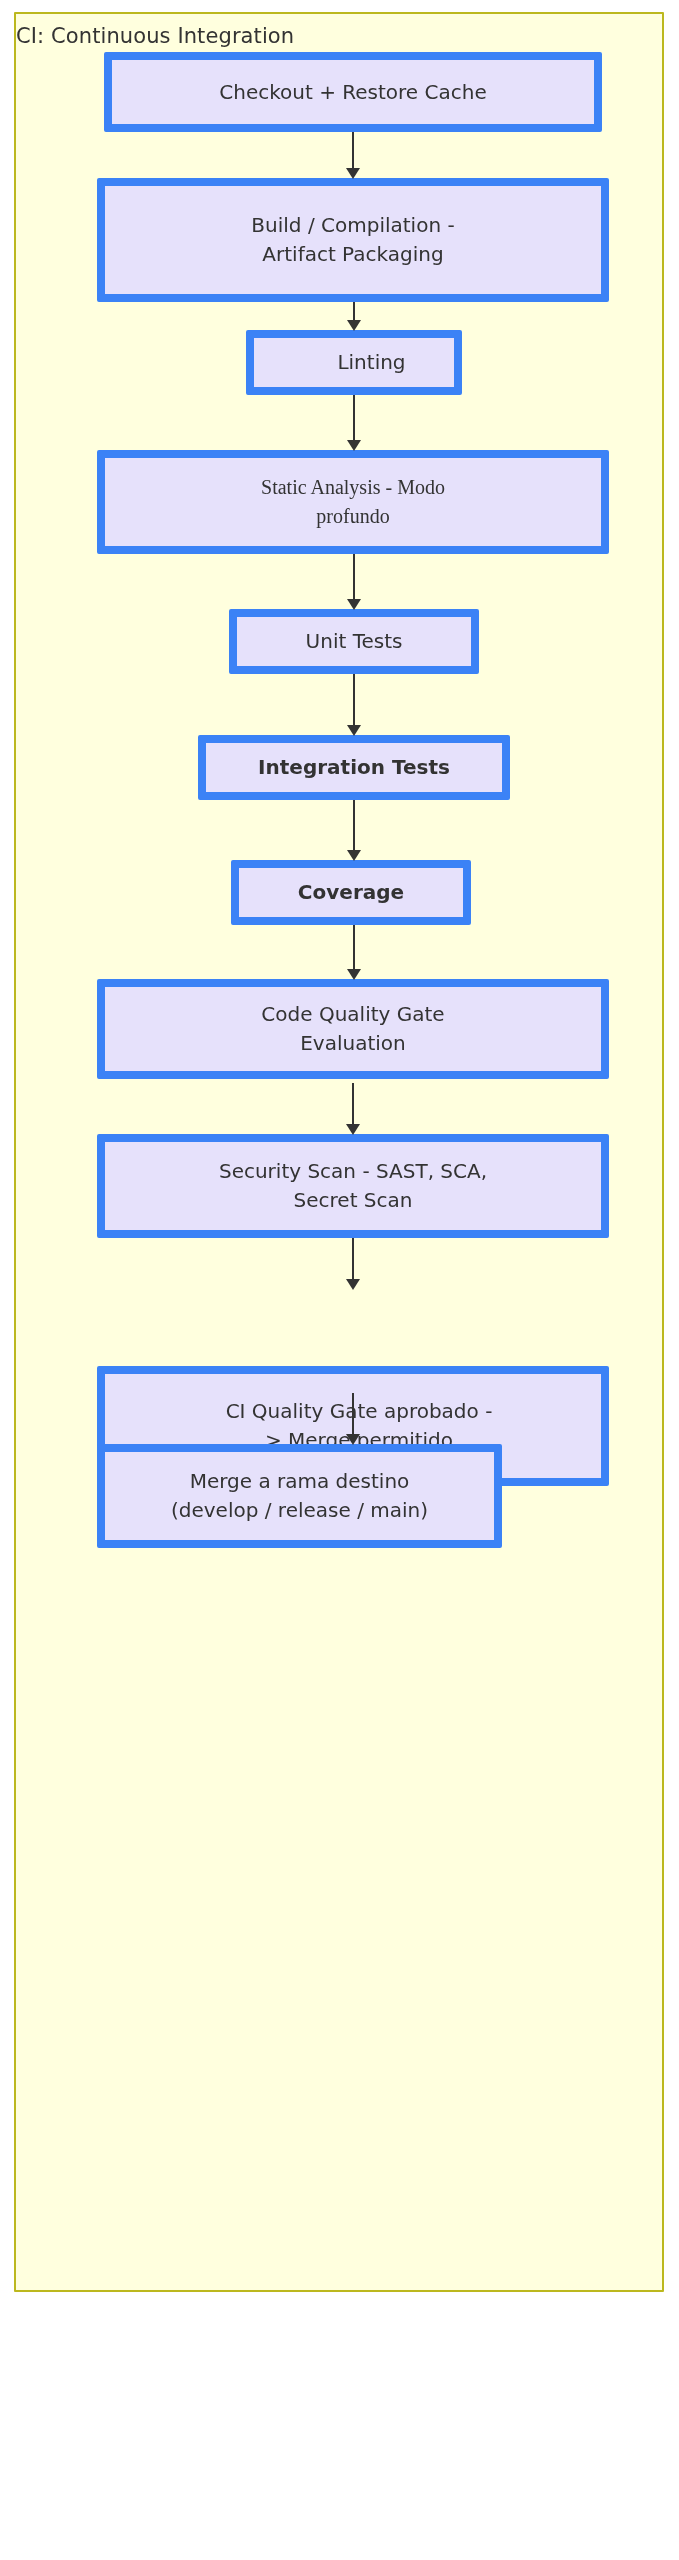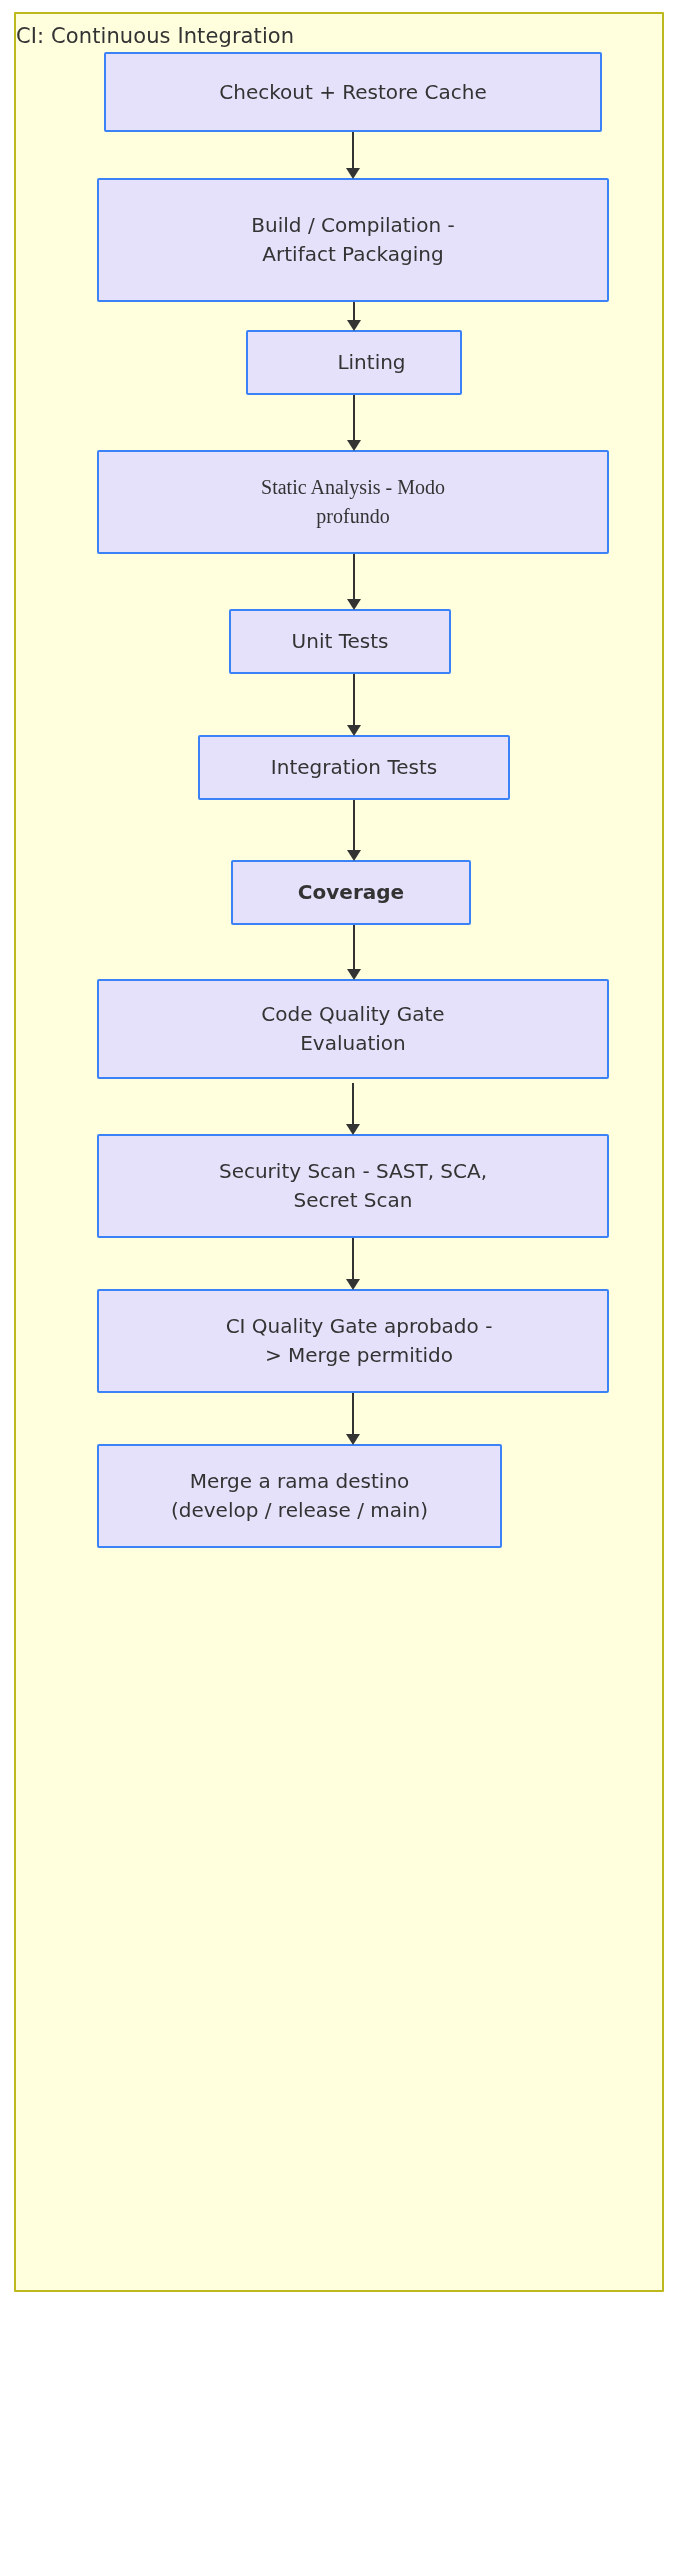--- a/index.html
+++ b/index.html
@@ -36,21 +36,21 @@
     text-align: left;
     font-size: 21px;
     color: #333333;
     letter-spacing: 0.1px;
     line-height: 1.2;
   }
   .node {
     position: absolute;
     box-sizing: border-box;
     background: #e6e1fb;
-    border: 2px solid #3b82f6;
+    border: 8px solid #3b82f6;
     border-radius: 2px;
     display: flex;
     align-items: center;
     justify-content: center;
     text-align: center;
     color: #333333;
     font-size: 20px;
     line-height: 1.45;
     padding: 4px 8px;
   }
@@ -89,38 +89,38 @@
         <span class="label">Build / Compilation -
 Artifact Packaging</span>
       </div>
       <div class="node" style="left: 246px; top: 330px; width: 216px; height: 65px; padding-left: 43px;">
         <span class="label">Linting</span>
       </div>
       <div class="node" style="left: 97px; top: 450px; width: 512px; height: 104px; font-family: Liberation Serif, serif;">
         <span class="label">Static Analysis - Modo
 profundo</span>
       </div>
-      <div class="node" style="left: 229px; top: 609px; width: 222px; height: 65px;">
+      <div class="node" style="left: 229px; top: 609px; width: 250px; height: 65px;">
         <span class="label">Unit Tests</span>
       </div>
-      <div class="node" style="left: 198px; top: 735px; width: 312px; height: 65px;">
+      <div class="node" style="left: 198px; top: 735px; width: 312px; height: 65px; font-weight: bold;">
         <span class="label">Integration Tests</span>
       </div>
       <div class="node" style="left: 231px; top: 860px; width: 240px; height: 65px; font-weight: bold;">
         <span class="label">Coverage</span>
       </div>
       <div class="node" style="left: 97px; top: 979px; width: 512px; height: 100px;">
         <span class="label">Code Quality Gate
 Evaluation</span>
       </div>
       <div class="node" style="left: 97px; top: 1134px; width: 512px; height: 104px;">
         <span class="label">Security Scan - SAST, SCA,
 Secret Scan</span>
       </div>
-      <div class="node" style="left: 97px; top: 1289px; width: 512px; height: 104px; padding-left: 20px;">
+      <div class="node" style="left: 97px; top: 1366px; width: 512px; height: 120px; padding-left: 20px;">
         <span class="label">CI Quality Gate aprobado -
 &gt; Merge permitido</span>
       </div>
       <div class="node" style="left: 97px; top: 1444px; width: 405px; height: 104px;">
         <span class="label">Merge a rama destino
 (develop / release / main)</span>
       </div>
     </div>
   <div id="edges-layer">
       <div class="edge" style="left: 352px; top: 132px; height: 37px;"></div>

